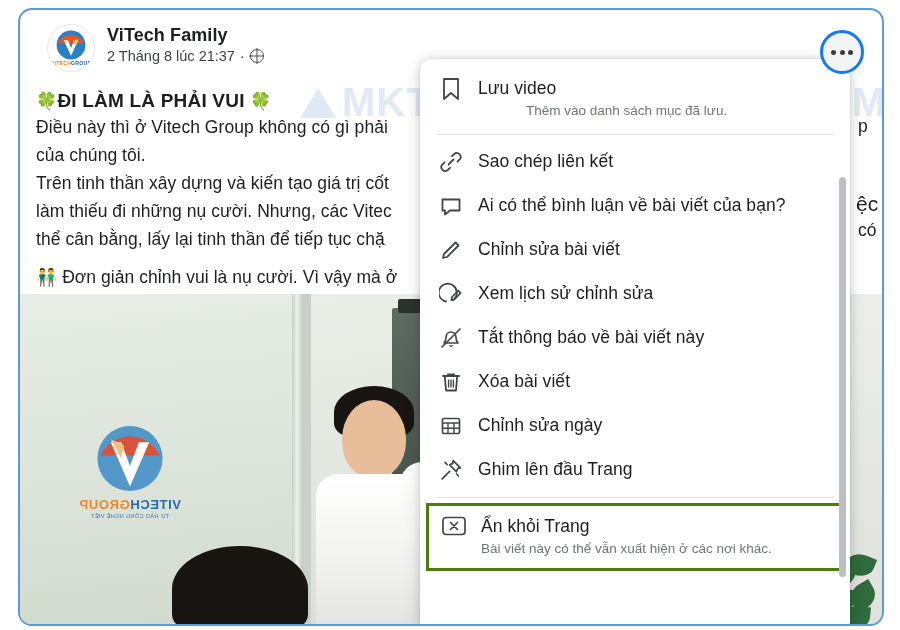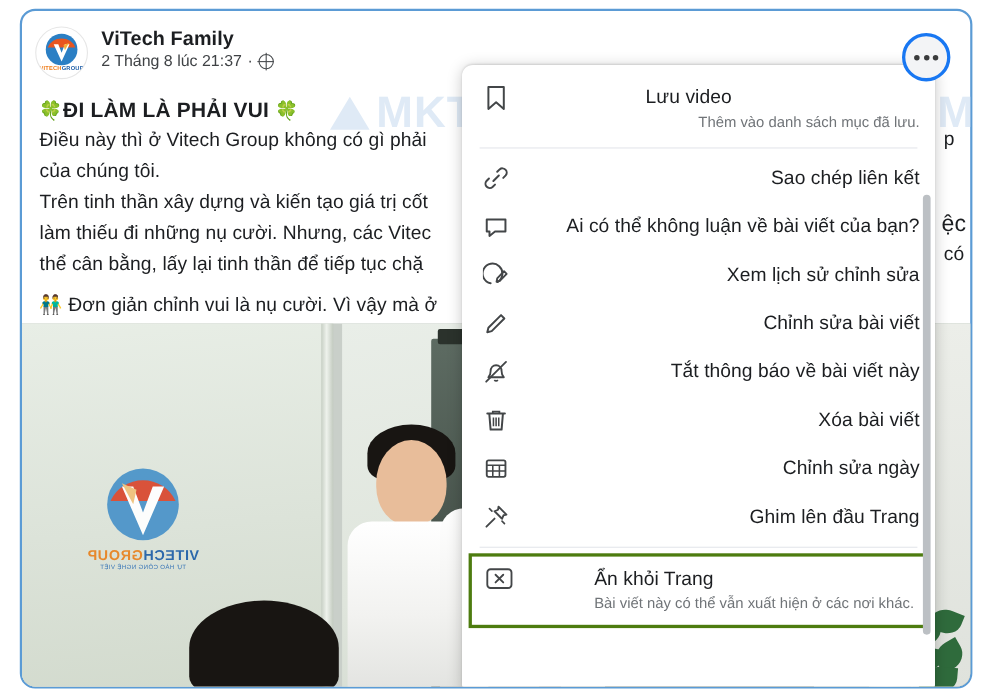--- a/index.html
+++ b/index.html
@@ -60,21 +60,21 @@
   }
 
   
   .post-head {
     position: absolute;
     left: 0; top: 0;
     width: 100%;
     height: 76px;
     display: flex;
     align-items: flex-start;
-    padding: 14px 16px 0 12px;
+    padding: 14px 16px 0 27px;
     z-index: 3;
   }
   .avatar {
     width: 48px; height: 48px;
     border-radius: 50%;
     background: #ffffff;
     border: 1px solid #e6e6e6;
     flex: 0 0 auto;
     position: relative;
     overflow: hidden;
@@ -324,21 +324,20 @@
     overflow: hidden;
   }
   .menu-inner { position: relative; width: 100%; height: 100%; padding: 8px 0 0 0; }
 
   .mi {
     display: flex;
     align-items: flex-start;
     padding: 8px 14px 8px 16px;
     min-height: 44px;
     cursor: pointer;
-    justify-content: space-between;
   }
   .mi.hover { background: #f1f2f3; }
   .mi-ic {
     width: 30px;
     flex: 0 0 30px;
     display: flex;
     align-items: center;
     justify-content: center;
     padding-top: 2px;
     color: #434648;
@@ -528,44 +527,44 @@
           </span>
         </div>
 
         <div class="mi">
           <span class="mi-ic">
             <svg width="24" height="24" viewBox="0 0 24 24">
                 <path d="M3.5 5.5 h17 v11 h-9.5 l-5 4 v-4 h-2.5 Z" fill="none" stroke="currentColor" stroke-width="1.8" stroke-linejoin="round"></path>
               </svg>
           </span>
           <span class="mi-txt">
-            <span class="mi-label">Ai có thể không luận về bài viết của bạn?</span>
+            <span class="mi-label">Ai có thể bình luận về bài viết của bạn?</span>
+          </span>
+        </div>
+
+        <div class="mi">
+          <span class="mi-ic">
+            <svg width="24" height="24" viewBox="0 0 24 24">
+                <path d="M4 20 L5 16 L16.5 4.5 L19.5 7.5 L8 19 Z" fill="none" stroke="currentColor" stroke-width="1.8" stroke-linejoin="round"></path>
+              </svg>
+          </span>
+          <span class="mi-txt">
+            <span class="mi-label">Chỉnh sửa bài viết</span>
           </span>
         </div>
 
         <div class="mi">
           <span class="mi-ic">
             <svg width="24" height="24" viewBox="0 0 24 24">
               <path d="M7 19.5 a9 9 0 1 1 6.5 -1.2" fill="none" stroke="currentColor" stroke-width="1.8" stroke-linecap="round"></path>
               <path d="M13 15 L19.2 8.5 l2.4 2.4 L15.4 17.4 l-3 .8 Z" fill="none" stroke="currentColor" stroke-width="1.7" stroke-linejoin="round"></path>
             </svg>
           </span>
           <span class="mi-txt">
             <span class="mi-label">Xem lịch sử chỉnh sửa</span>
-          </span>
-        </div>
-
-        <div class="mi">
-          <span class="mi-ic">
-            <svg width="24" height="24" viewBox="0 0 24 24">
-                <path d="M4 20 L5 16 L16.5 4.5 L19.5 7.5 L8 19 Z" fill="none" stroke="currentColor" stroke-width="1.8" stroke-linejoin="round"></path>
-              </svg>
-          </span>
-          <span class="mi-txt">
-            <span class="mi-label">Chỉnh sửa bài viết</span>
           </span>
         </div>
 
         <div class="mi">
           <span class="mi-ic">
             <svg width="24" height="24" viewBox="0 0 24 24">
               <path d="M6 17 h13 c-1.8 -1.6 -2 -3.2 -2 -5.4 0 -3.4 -2.2 -5.6 -5 -5.6 -2.8 0 -5 2.2 -5 5.6 0 2.2 -.2 3.8 -2 5.4 Z" fill="none" stroke="currentColor" stroke-width="1.7" stroke-linejoin="round"></path>
               <path d="M10.4 19.4 a2 2 0 0 0 3.2 0" fill="none" stroke="currentColor" stroke-width="1.5"></path>
               <path d="M3 21 L21 3" stroke="currentColor" stroke-width="1.7" stroke-linecap="round"></path>
             </svg>

